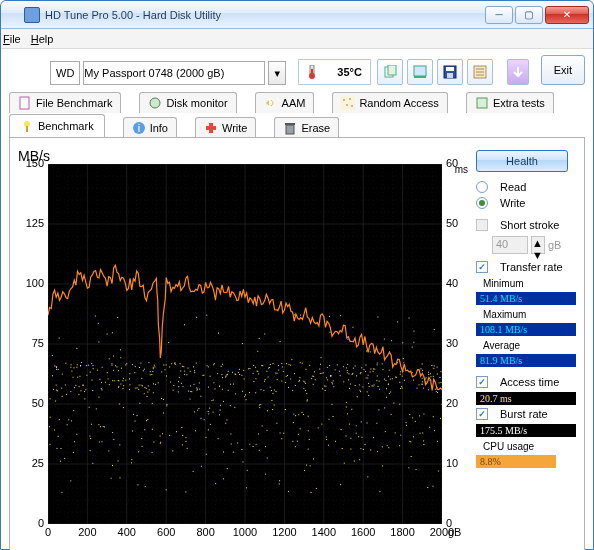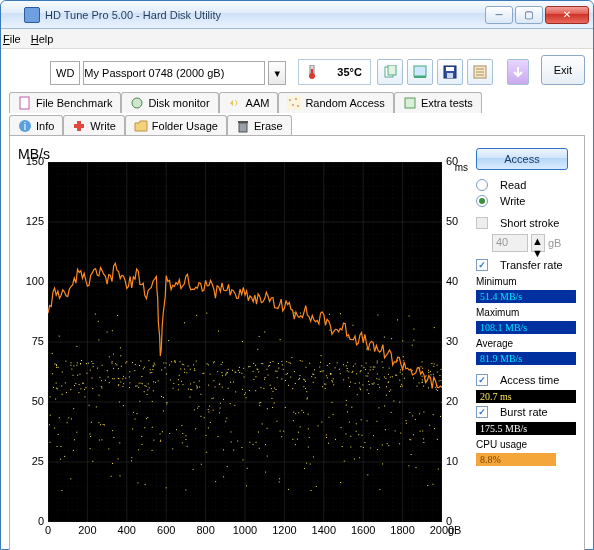--- a/index.html
+++ b/index.html
@@ -16,41 +16,41 @@
 .toolbar{height:40px;display:flex;align-items:flex-end;padding:4px 8px;gap:6px;background:#fff;margin-left:41px;}
 .drive-combo{display:flex;align-items:center;gap:3px;}
 .drive-prefix{border:1px solid #a9a9a9;background:#fff;padding:3px 5px;height:24px;display:flex;align-items:center;}
 .drive-main{border:1px solid #a9a9a9;background:#fff;padding:3px 0;height:24px;width:182px;display:flex;align-items:center;}
 .drive-btn{border:1px solid #a9a9a9;background:linear-gradient(#fefefe,#e9e9e9);width:18px;height:24px;display:flex;align-items:center;justify-content:center;}
 .temp-box{border:1px solid #b7ccde;background:#fff;height:26px;padding:3px 8px;display:flex;align-items:center;gap:20px;margin-left:6px;}
 .thermo{width:10px;height:14px;}
 .iconbtn{width:26px;height:26px;border:1px solid #a6c0d8;border-radius:2px;background:linear-gradient(#fdfeff,#e7f0fa);display:flex;align-items:center;justify-content:center;}
 .iconblock{display:flex;gap:4px;margin-left:auto;}
 .exit-btn{border:1px solid #8aa8c8;background:linear-gradient(#fefefe,#e7eef7);padding:8px 12px;border-radius:3px;margin-left:6px;}
-.tabstrip{display:flex;padding:0 8px;margin-top:2px;gap:0;align-items:flex-end;}
+.tabstrip{display:flex;padding:0 8px;margin-top:2px;gap:18px;align-items:flex-end;}
 .tab{display:flex;align-items:center;gap:4px;border:1px solid #b3b3b3;border-bottom:none;padding:3px 8px;background:#f6f6f6;border-radius:3px 3px 0 0;position:relative;top:1px;}
 .tab.sel{background:#fff;padding:4px 10px;top:0;z-index:2;}
 .tabicon{width:14px;height:14px;}
 .tabpanel{margin:0 8px;border:1px solid #b3b3b3;background:#fff;padding:8px;height:430px;display:flex;gap:8px;position:relative;}
 .chartwrap{position:relative;width:450px;height:412px;}
 .chart-y1{position:absolute;left:0;top:2px;font-size:14px;}
 .chart-y2{position:absolute;right:0;top:18px;font-size:10px;}
 .chart-surf{position:absolute;left:30px;top:18px;width:394px;height:360px;background:#000;}
 svg.plot{width:394px;height:360px;display:block;}
 .side{flex:1;display:flex;flex-direction:column;gap:2px;padding-top:4px;}
 .start-btn{border:1px solid #2e73c9;background:linear-gradient(#eef6ff,#cfe4fb 45%,#b6d6f8 46%,#d9ecff);border-radius:3px;padding:4px 0;text-align:center;color:#14395f;width:92px;margin-bottom:6px;}
 .radio-row,.check-row{display:flex;align-items:center;gap:12px;padding:1px 0;}
 .radio{width:12px;height:12px;border:1px solid #7a9cc5;border-radius:50%;display:flex;align-items:center;justify-content:center;}
 .radio.on::after{content:"";width:6px;height:6px;border-radius:50%;background:#3d8f3d;}
 .check{width:12px;height:12px;border:1px solid #7a9cc5;background:#fff;display:flex;align-items:center;justify-content:center;font-size:9px;color:#2e73c9;font-weight:bold;}
 .check.dis{background:#eee;border-color:#c4c4c4;}
 .spin{display:flex;align-items:center;gap:3px;margin:2px 0 4px 16px;}
 .spin-in{border:1px solid #c4c4c4;background:#f0f0f0;width:36px;height:18px;padding:1px 3px;color:#9a9a9a;}
 .spin-btns{width:14px;height:18px;border:1px solid #c4c4c4;background:#efefef;font-size:7px;display:flex;flex-direction:column;}
-.vlabel{font-size:10px;margin-top:2px;}
+.vlabel{font-size:10px;margin-top:2px;margin-left:7px;}
 .vbox{display:inline-block;padding:1px 4px;margin-top:1px;font-size:10px;font-family:Verdana;}
 .vbox.blue{background:#0030a0;color:#00e0ff;}
 .vbox.yel{background:#000;color:#fbe55b;}
 .vbox.blk{background:#000;color:#fff;}
 .vbox.orn{background:#f4a63a;color:#7a4200;}
 .sidegap{height:4px;}
 </style>
 </head>
 <body>
 
@@ -152,39 +152,40 @@
         <span>Random Access</span>
       </div>
     <div class="tab">
         <svg class="tabicon">
           <rect x="2" y="2" width="10" height="10" fill="#d7f0d7" stroke="#5a9a5a"></rect>
         </svg>
         <span>Extra tests</span>
       </div>
   </div>
   <div class="tabstrip">
+    <div class="tab sel">
+        <svg class="tabicon">
+          <circle cx="7" cy="5" r="3" fill="#fbe55b"></circle>
+          <rect x="6" y="7" width="2" height="6" fill="#c2a937"></rect>
+        </svg>
+        <span>Benchmark</span>
+      </div>
     <div class="tab">
         <svg class="tabicon">
           <circle cx="7" cy="7" r="6" fill="#5aa0e0"></circle>
           <text x="7" y="11" font-size="10" fill="#fff" text-anchor="middle">i</text>
         </svg>
         <span>Info</span>
       </div>
     <div class="tab">
         <svg class="tabicon">
           <rect x="5" y="2" width="4" height="10" fill="#e04a3f"></rect>
           <rect x="2" y="5" width="10" height="4" fill="#e04a3f"></rect>
         </svg>
         <span>Write</span>
-      </div>
-    <div class="tab">
-        <svg class="tabicon">
-          <path d="M1 4 L5 4 L6 2 L13 2 L13 12 L1 12 Z" fill="#f3d27a" stroke="#b8954a"></path>
-        </svg>
-        <span>Folder Usage</span>
       </div>
     <div class="tab">
         <svg class="tabicon">
           <rect x="3" y="4" width="8" height="9" fill="#9aa0a6" stroke="#555"></rect>
           <rect x="2" y="2" width="10" height="2" fill="#555"></rect>
         </svg>
         <span>Erase</span>
       </div>
   </div>
 
@@ -1017,21 +1018,21 @@
           <text x="266.4" y="390" font-size="10" text-anchor="middle">1200</text>
           <text x="305.79999999999995" y="390" font-size="10" text-anchor="middle">1400</text>
           <text x="345.20000000000005" y="390" font-size="10" text-anchor="middle">1600</text>
           <text x="384.6" y="390" font-size="10" text-anchor="middle">1800</text>
           <text x="424" y="390" font-size="10" text-anchor="middle">2000</text>
           <text x="430" y="390" font-size="10">gB</text>
         </svg>
     </div>
 
     <div class="side">
-      <div class="start-btn">Access</div>
+      <div class="start-btn">Health</div>
       <div class="radio-row">
           <span class="radio"></span>
           <span>Read</span>
         </div>
       <div class="radio-row">
           <span class="radio on"></span>
           <span>Write</span>
         </div>
       <div class="sidegap"></div>
       <div class="check-row">

